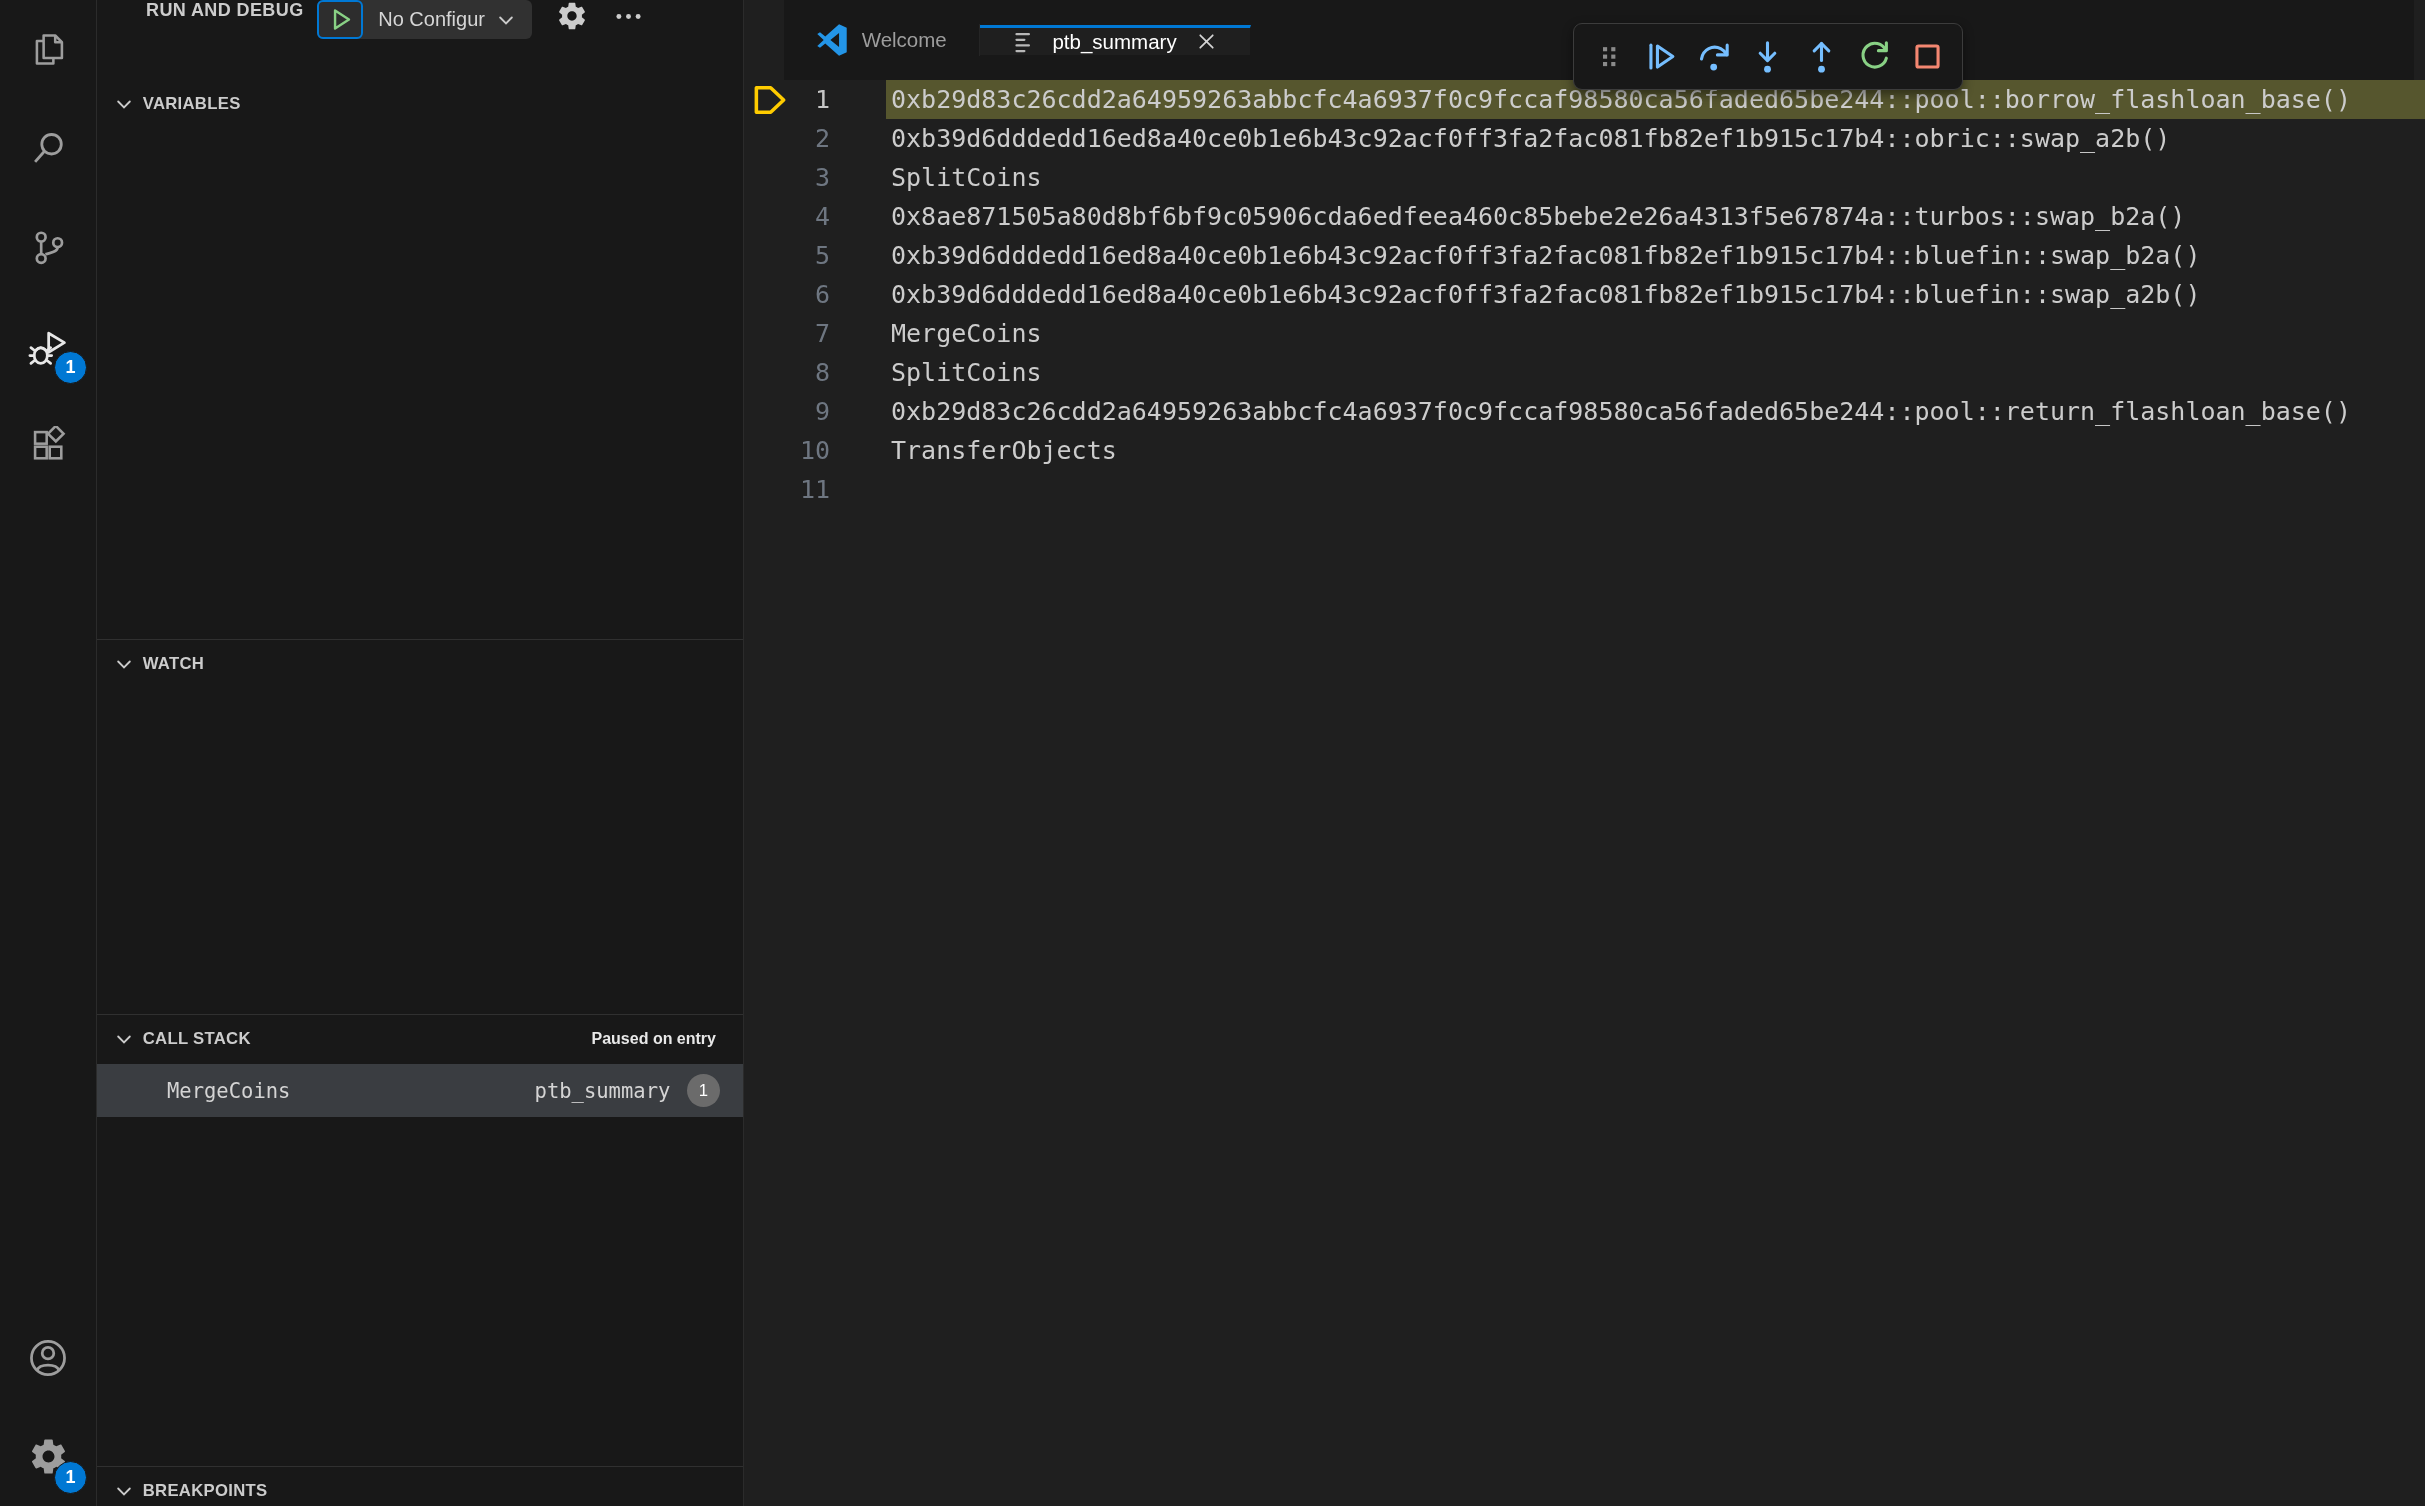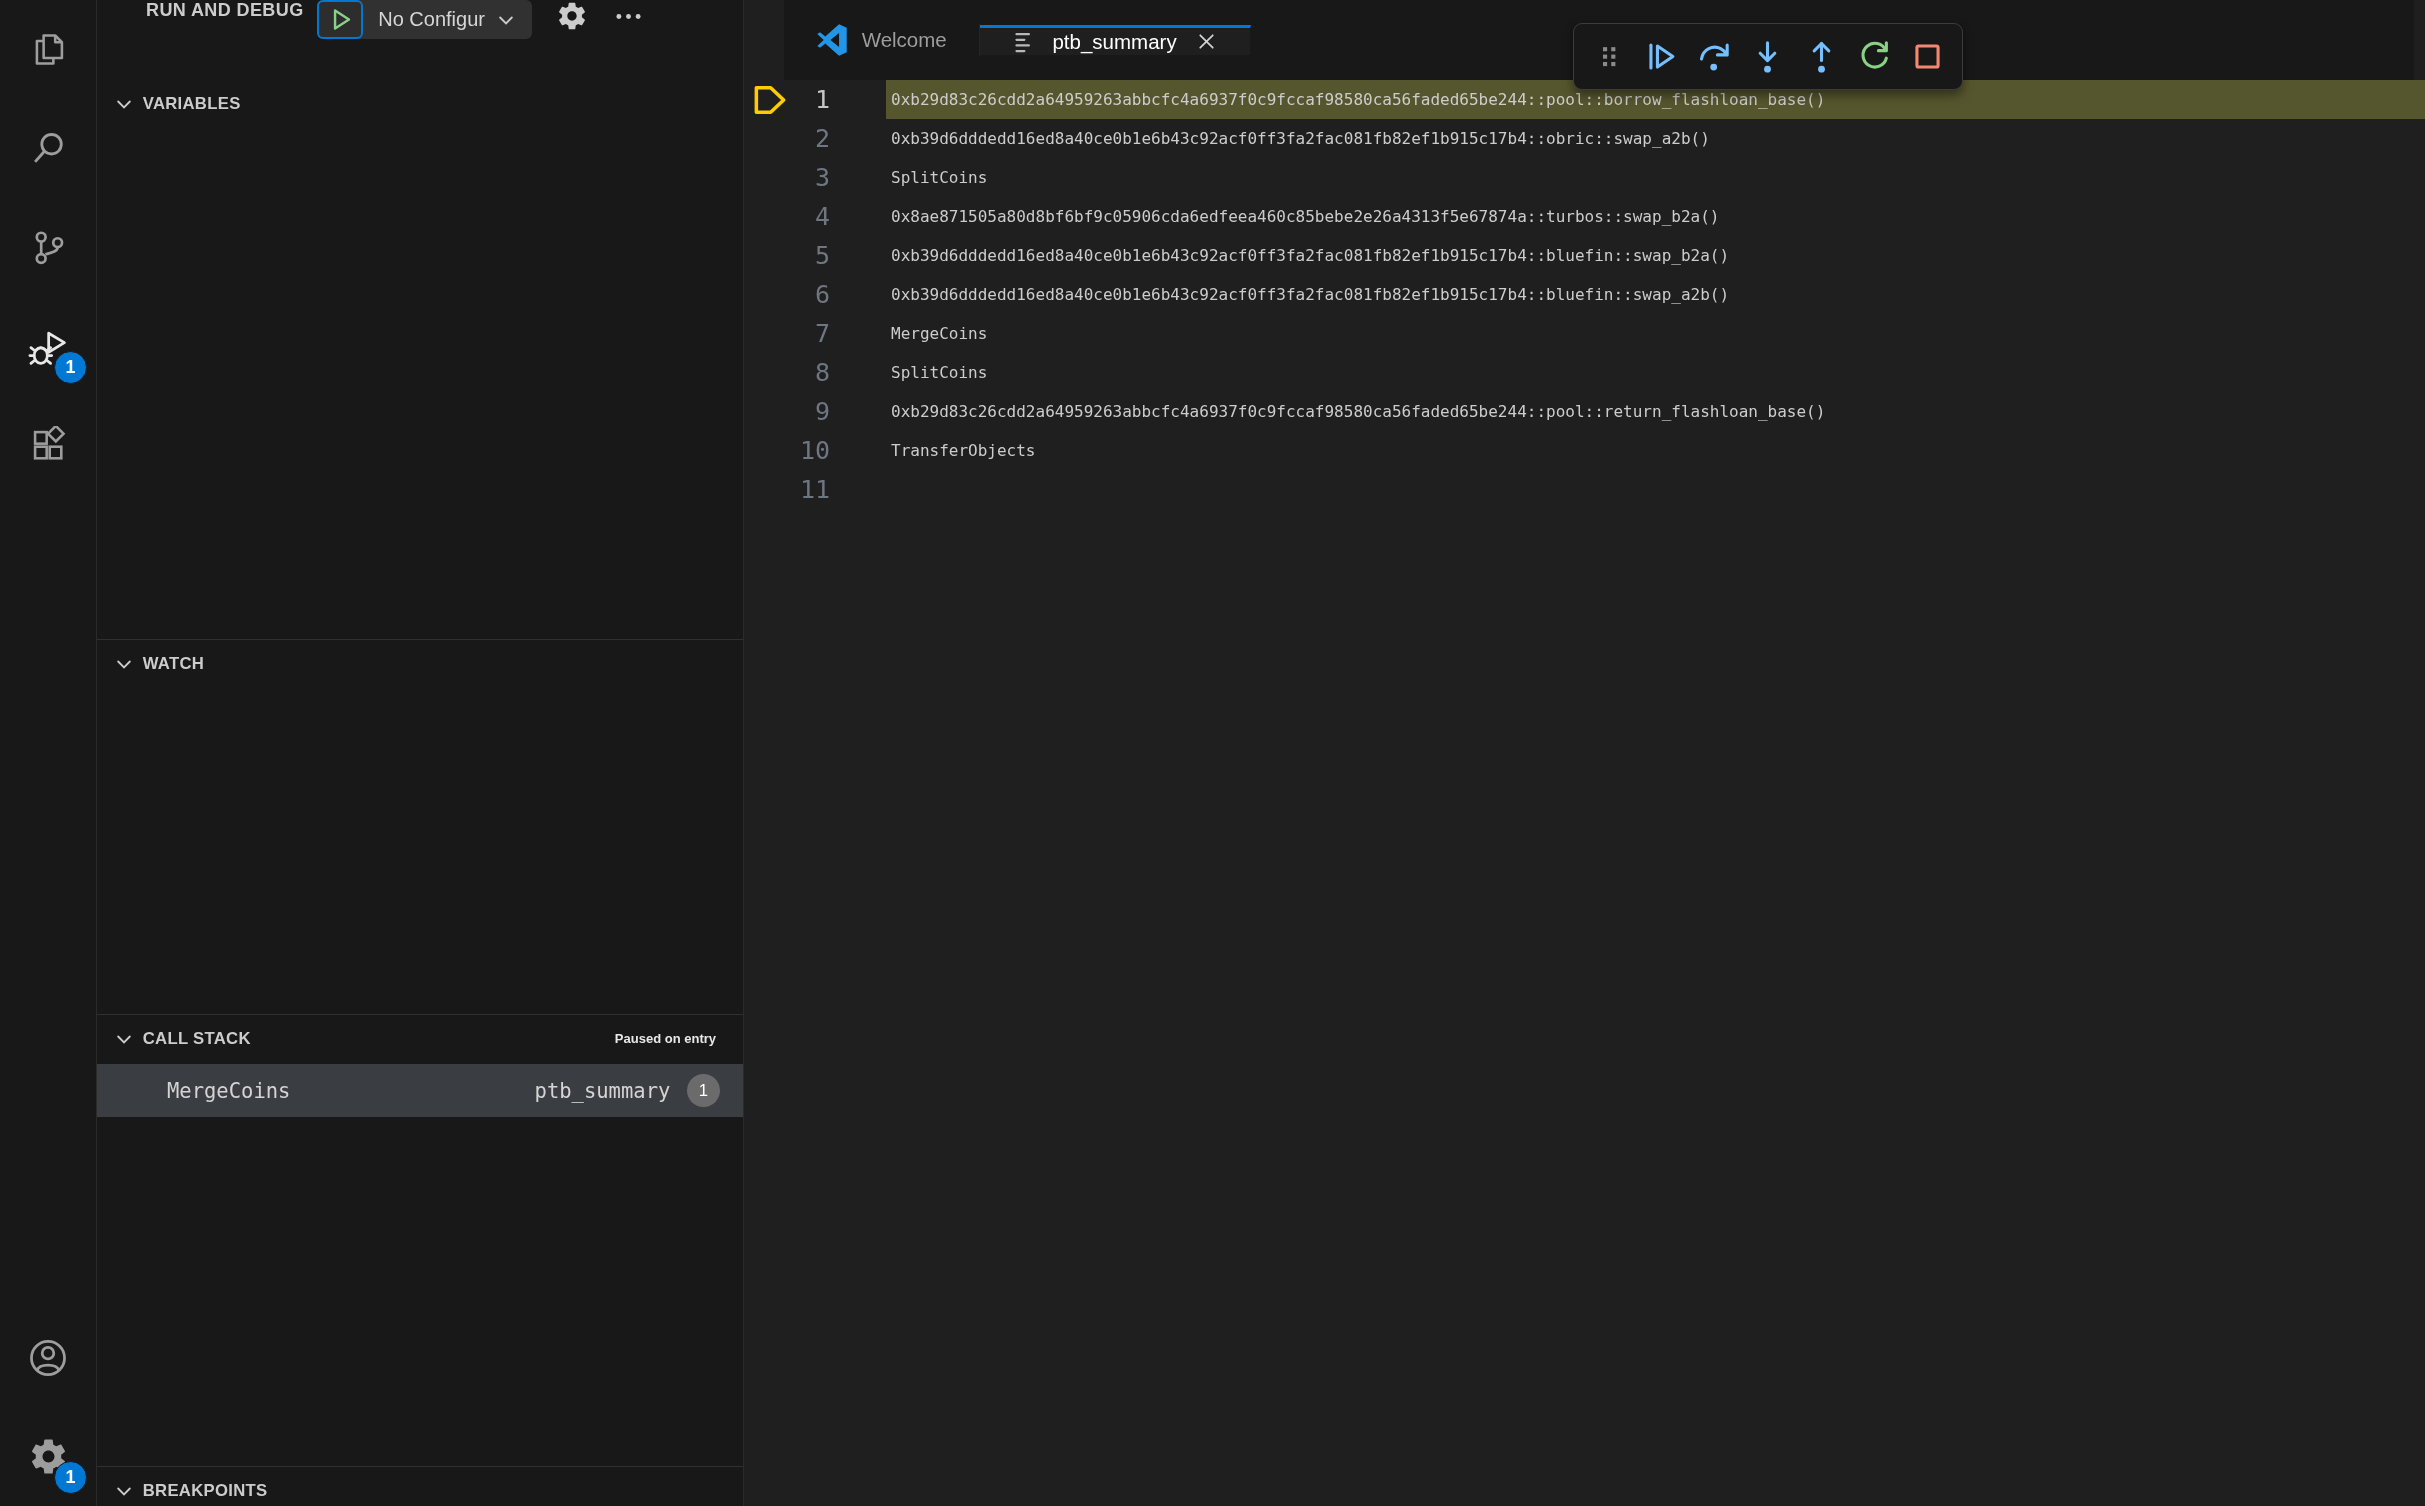--- a/index.html
+++ b/index.html
@@ -49,21 +49,21 @@
   }
   .config-dd .lbl{font-size:20px;color:#d6d6d6;white-space:nowrap;}
   .hdr-icon{margin-left:24px;cursor:pointer;display:flex;align-items:center;}
 
   .section{position:absolute;left:0;right:0;box-sizing:border-box;}
   .section-header{
     height:47px;display:flex;align-items:center;padding:0 27px 0 16.7px;cursor:pointer;text-align:right;
   }
   .section-header .chev{margin-right:9px;}
   .section-label{font-size:16.7px;font-weight:bold;color:#cccccc;letter-spacing:0.3px;}
-  .section-status{margin-left:auto;font-size:13px;font-weight:bold;color:#e8e8e8;}
+  .section-status{margin-left:auto;font-size:16px;font-weight:bold;color:#e8e8e8;}
   .sect-border{border-top:1.5px solid #303030;}
 
   .frame-row{
     position:absolute;left:0;right:0;top:1064px;height:53px;background:#3a3d41;
     display:flex;align-items:center;padding:0 23px 0 70px;box-sizing:border-box;cursor:pointer;
     font-family:"DejaVu Sans Mono",monospace;
   }
   .frame-name{font-size:20.5px;color:#d4d4d4;}
   .frame-file{margin-left:auto;font-size:20.5px;color:#d4d4d4;}
   .frame-badge{
@@ -99,21 +99,21 @@
   .cline{position:relative;height:39px;cursor:text;}
   .cline .hl{position:absolute;left:141px;right:0;top:0;bottom:0;background:#56562e;}
   .cline .ln{
     position:absolute;left:0;top:0;width:85px;height:39px;line-height:39px;text-align:right;
     font-family:"DejaVu Sans Mono",monospace;font-size:25px;color:#6e7681;
   }
   .cline.current .ln{color:#c6c6c6;}
   .cline .marker{position:absolute;left:6px;top:4.6px;}
   .cline .txt{
     position:absolute;left:146px;top:0;height:39px;line-height:39px;white-space:pre;
-    font-family:"DejaVu Sans Mono",monospace;font-size:16px;color:#cccccc;text-align:right;
+    font-family:"DejaVu Sans Mono",monospace;font-size:25px;color:#cccccc;text-align:right;
   }
 </style>
 </head>
 <body>
 
 <div class="activity-bar">
   <div class="abar-item">
     <span>
       <svg width="39" height="39" viewBox="0 0 32 32" fill="none" stroke="#9d9d9d" stroke-width="2.1" stroke-linejoin="round">
         <path d="M12 4.5h9.5l5.5 5.5v13H12z"></path>

